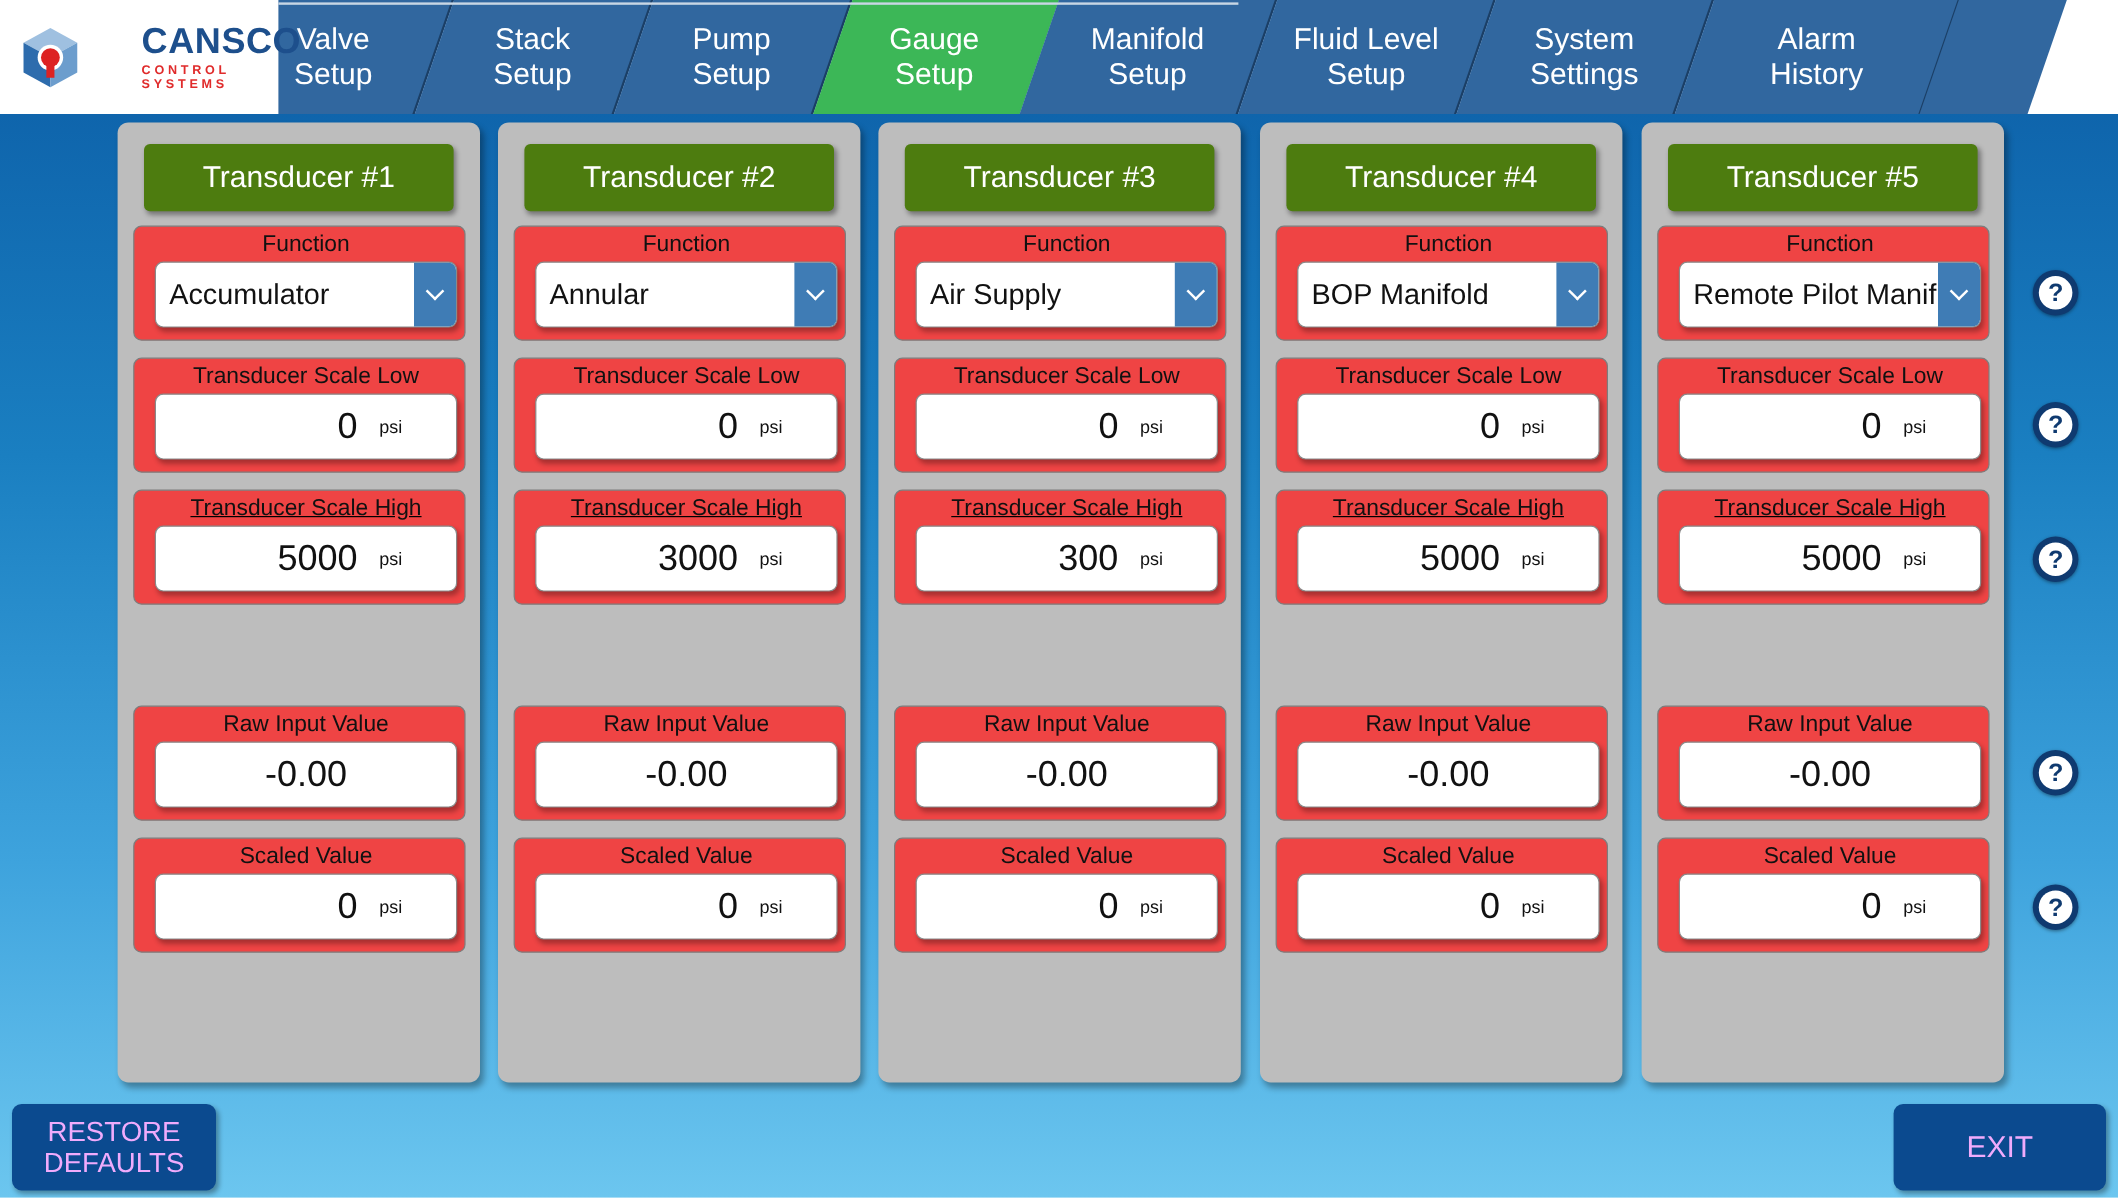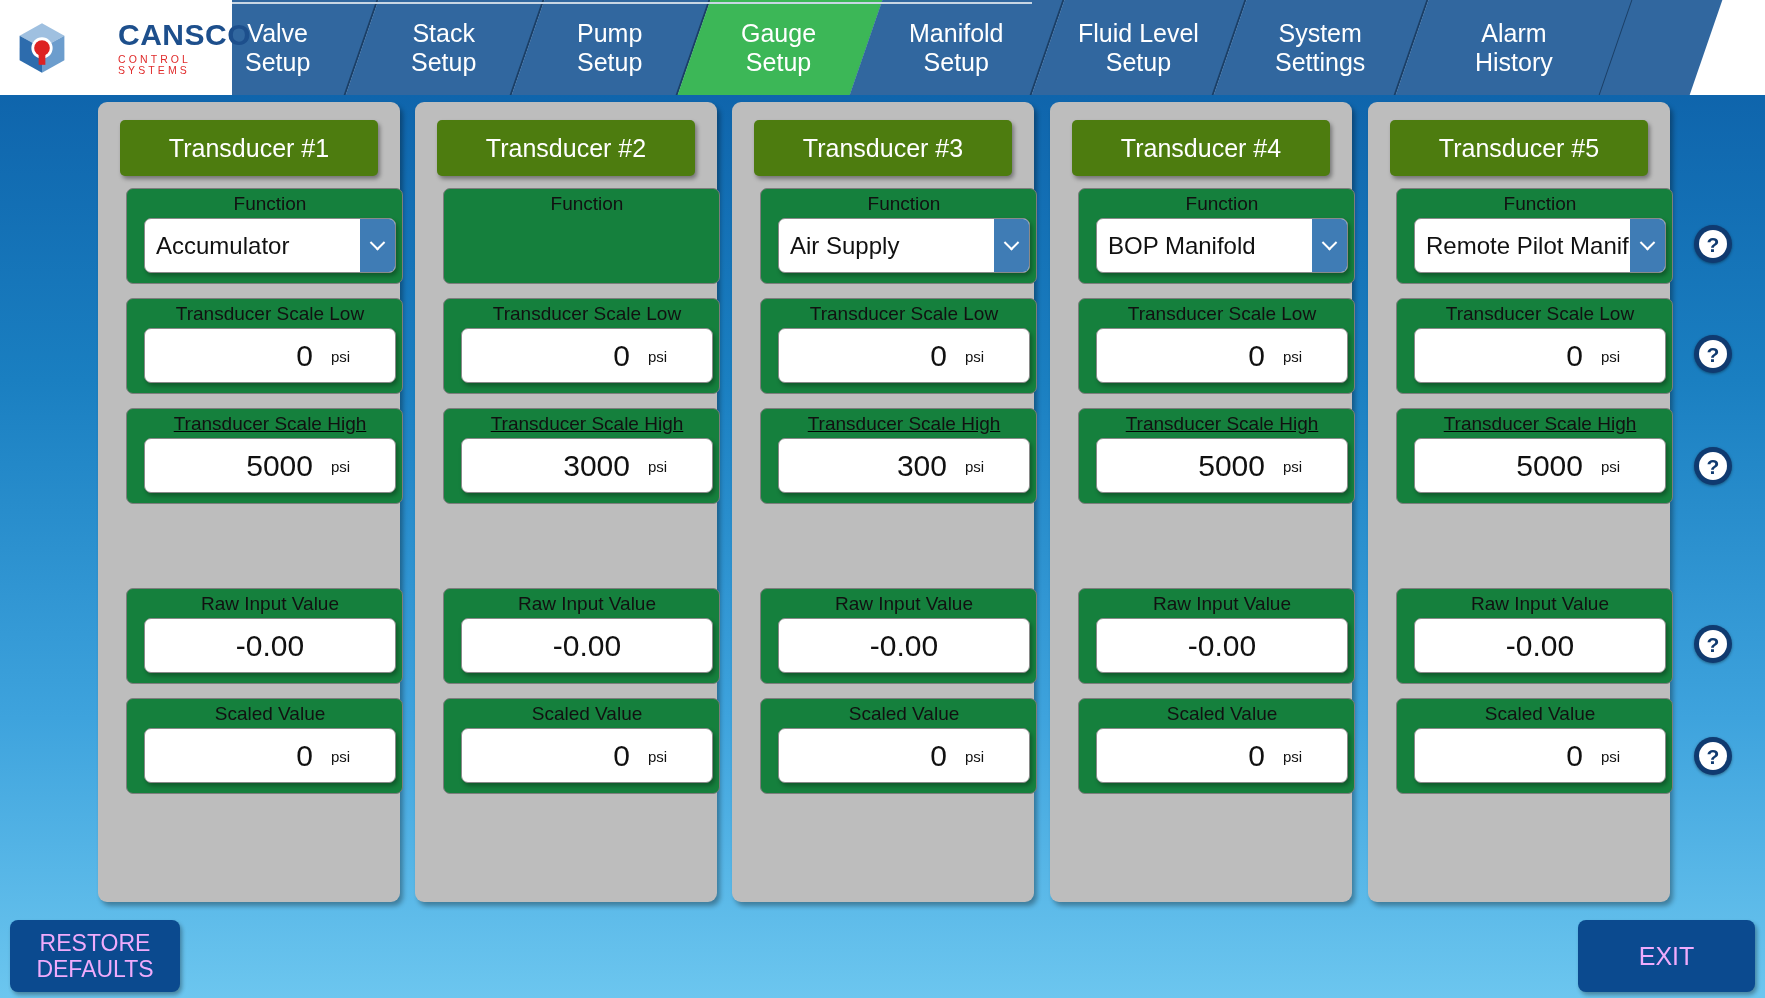--- a/index.html
+++ b/index.html
@@ -28,21 +28,21 @@
     z-index: 6;
     gap: 39px;
   }
   .logo-mark { width: 56px; height: 56px; flex: none; }
   .logo-text { margin-left: 9px; display: flex; flex-direction: column; justify-content: center; }
   .logo-main {
     font-size: 30px; font-weight: bold; color: #1d4f8c;
     letter-spacing: 0.5px; line-height: 1;
   }
   .logo-sub {
-    font-size: 10.5px; font-weight: normal; color: #e02b2b;
+    font-size: 10.5px; font-weight: bold; color: #e02b2b;
     letter-spacing: 3.1px; line-height: 1; margin-top: 4px;
   }
 
   .tabs { position: absolute; left: 196px; top: 0; height: 95px; display: flex; }
   .tab {
     height: 95px;
     transform: skewX(-19deg);
     background: #31679f;
     border-right: 2px solid #1b3f66;
     display: flex; align-items: center; justify-content: center;
@@ -94,23 +94,23 @@
     position: absolute; left: 22px; top: 18px;
     width: 258px; height: 56px;
     background: #4d7c0f;
     border-radius: 5px;
     display: flex; align-items: center; justify-content: center;
     box-shadow: 2px 3px 4px rgba(0,0,0,0.38);
   }
   .col-head span { color: #ffffff; font-size: 25px; }
 
   .group {
-    position: absolute; left: 28px;
+    position: absolute; left: 13px;
     width: 277px;
-    background: #15803d;
+    background: #ef4444;
     border: 1px solid #7d7d7d;
     border-radius: 7px;
     padding-left: 11px;
   }
   .group-label {
     text-align: center; font-size: 19px; color: #111111;
     padding-top: 4px; padding-bottom: 3px;
   }
   .field {
     margin: 0 auto 7px auto;
@@ -290,20 +290,26 @@
           <span class="unit">psi</span>
         </div>
       </div>
     </div>
     <div class="col col-2">
       <div class="col-head">
         <span>Transducer #2</span>
       </div>
       <div class="group g-function">
         <div class="group-label">Function</div>
+        <div class="field">
+          <span class="val-text">Annular</span>
+          <span class="dropdown-btn">
+            <i class="chev"></i>
+          </span>
+        </div>
       </div>
       <div class="group g-low">
         <div class="group-label">Transducer Scale Low</div>
         <div class="field">
           <span class="val">0</span>
           <span class="unit">psi</span>
         </div>
       </div>
       <div class="group g-high">
         <div class="group-label">Transducer Scale High</div>

